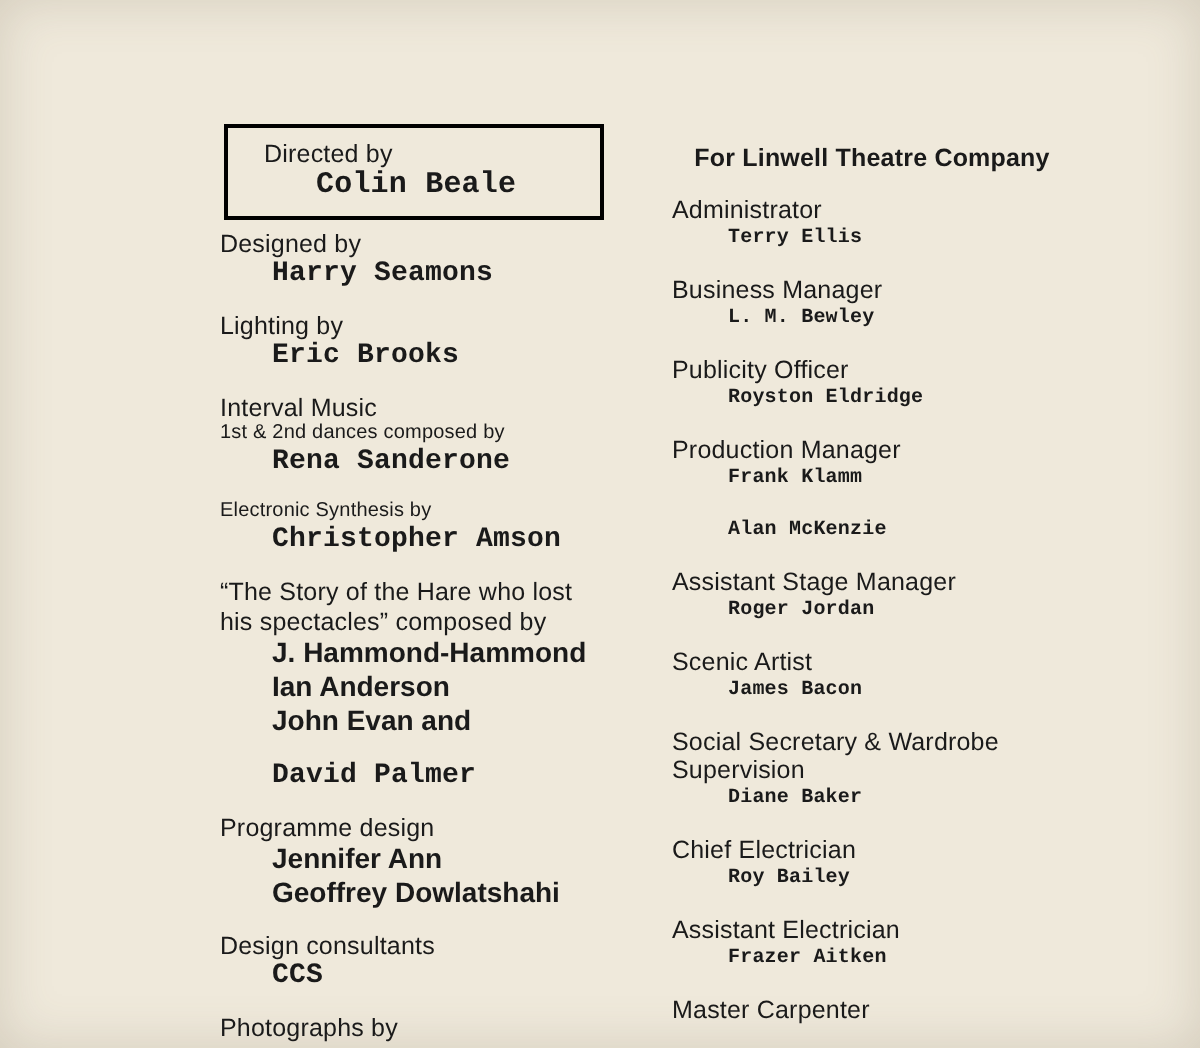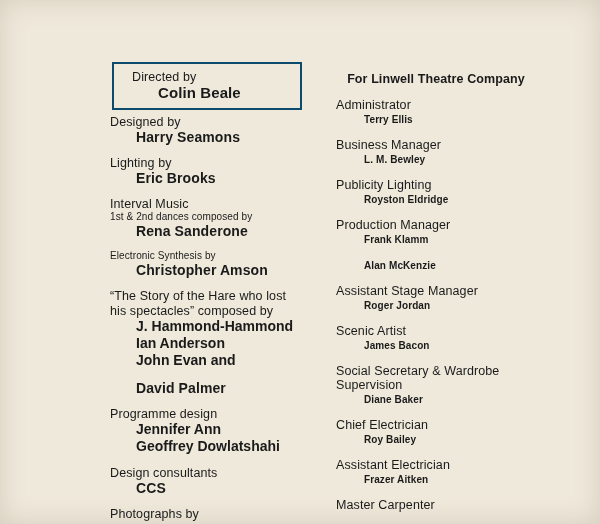--- a/index.html
+++ b/index.html
@@ -53,28 +53,29 @@
   .role.small {
     font-size: 10px;
     line-height: 12px;
   }
   .name {
     font-size: 14px;
     line-height: 16px;
     font-weight: bold;
     padding-left: 26px;
     letter-spacing: 0.1px;
+    font-family: Liberation Mono, monospace;
   }
   
   #boxed {
     position: absolute;
     left: 112px;
     top: 62px;
     width: 190px;
-    border: 2px solid #0c4a6e;
+    border: 2px solid #000000;
     padding: 6px 8px 7px 8px;
     box-sizing: border-box;
   }
   #boxed .role {
     font-size: 12.5px;
     line-height: 14px;
     padding-left: 10px;
   }
   #boxed .name {
     font-size: 15px;
@@ -183,21 +184,21 @@
       <div class="role">Administrator</div>
       <div class="name">Terry Ellis</div>
     </div>
 
     <div class="entry">
       <div class="role">Business Manager</div>
       <div class="name">L. M. Bewley</div>
     </div>
 
     <div class="entry">
-      <div class="role">Publicity Lighting</div>
+      <div class="role">Publicity Officer</div>
       <div class="name">Royston Eldridge</div>
     </div>
 
     <div class="entry">
       <div class="role">Production Manager</div>
       <div class="name">Frank Klamm</div>
     </div>
 
     <div class="entry">
       <div class="name">Alan McKenzie</div>

